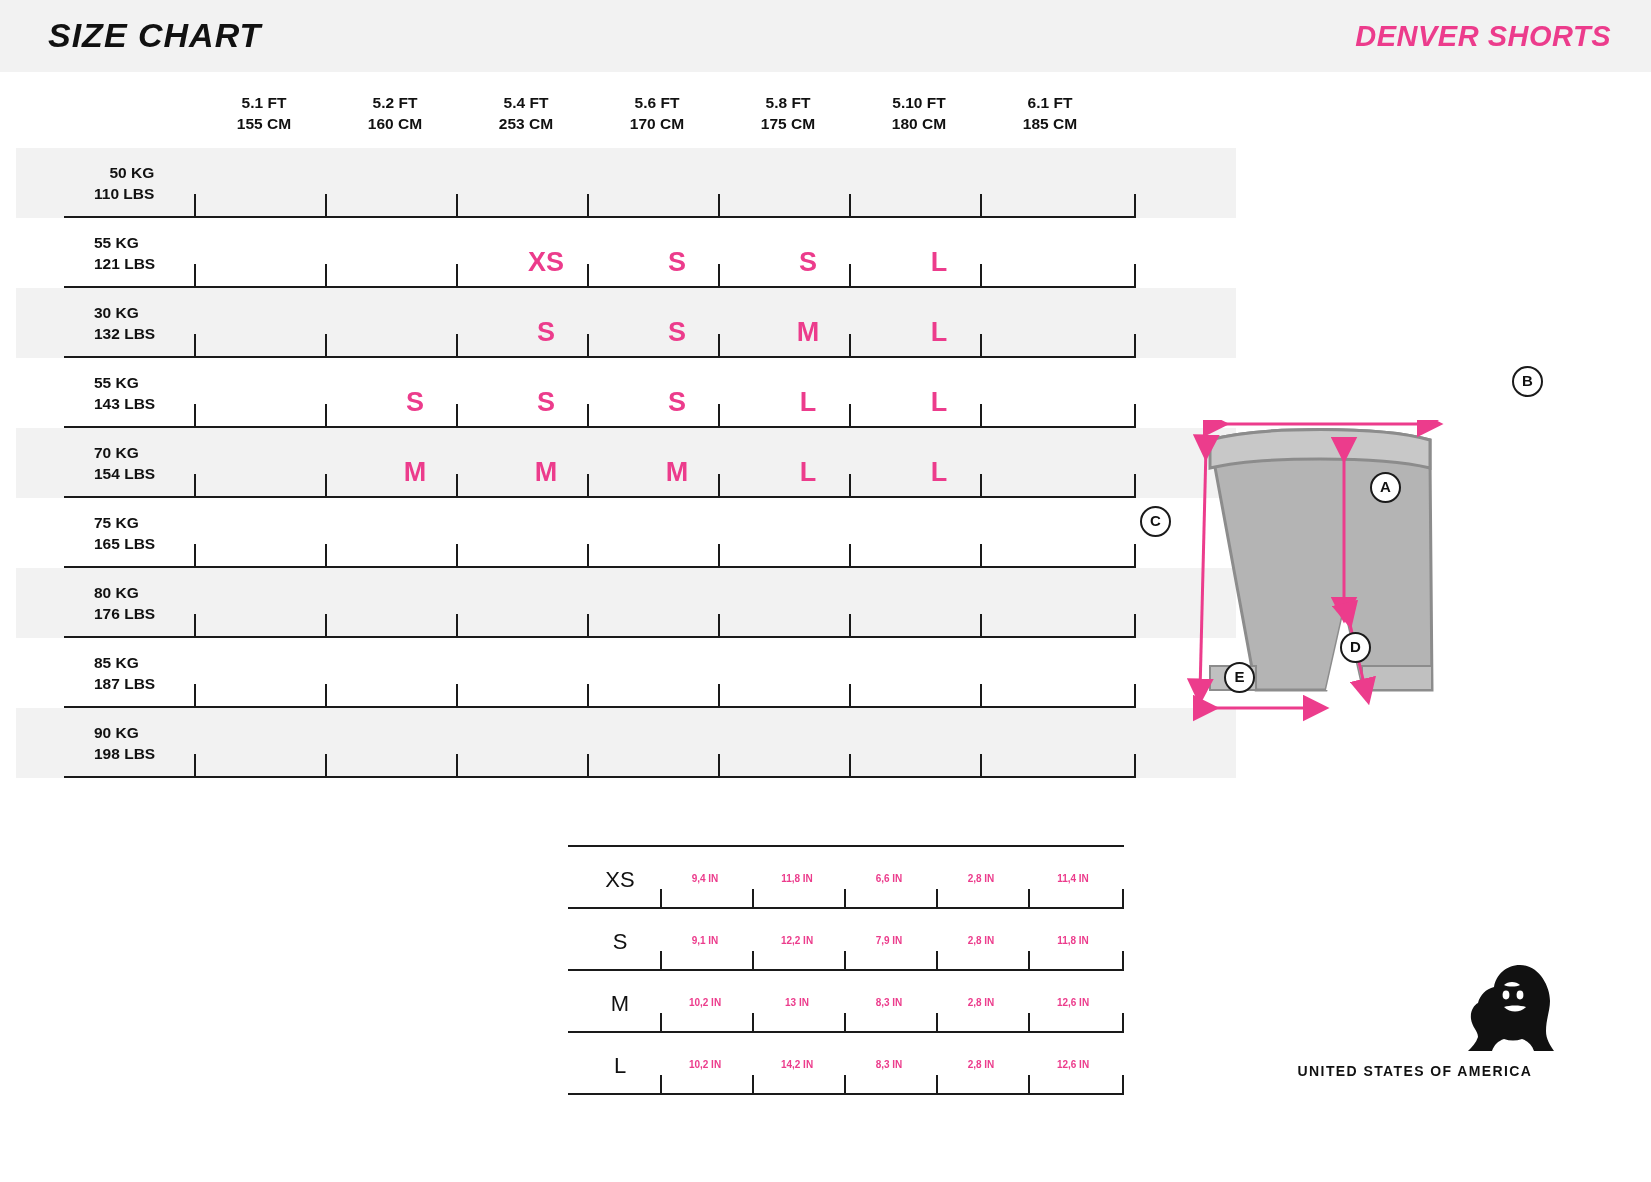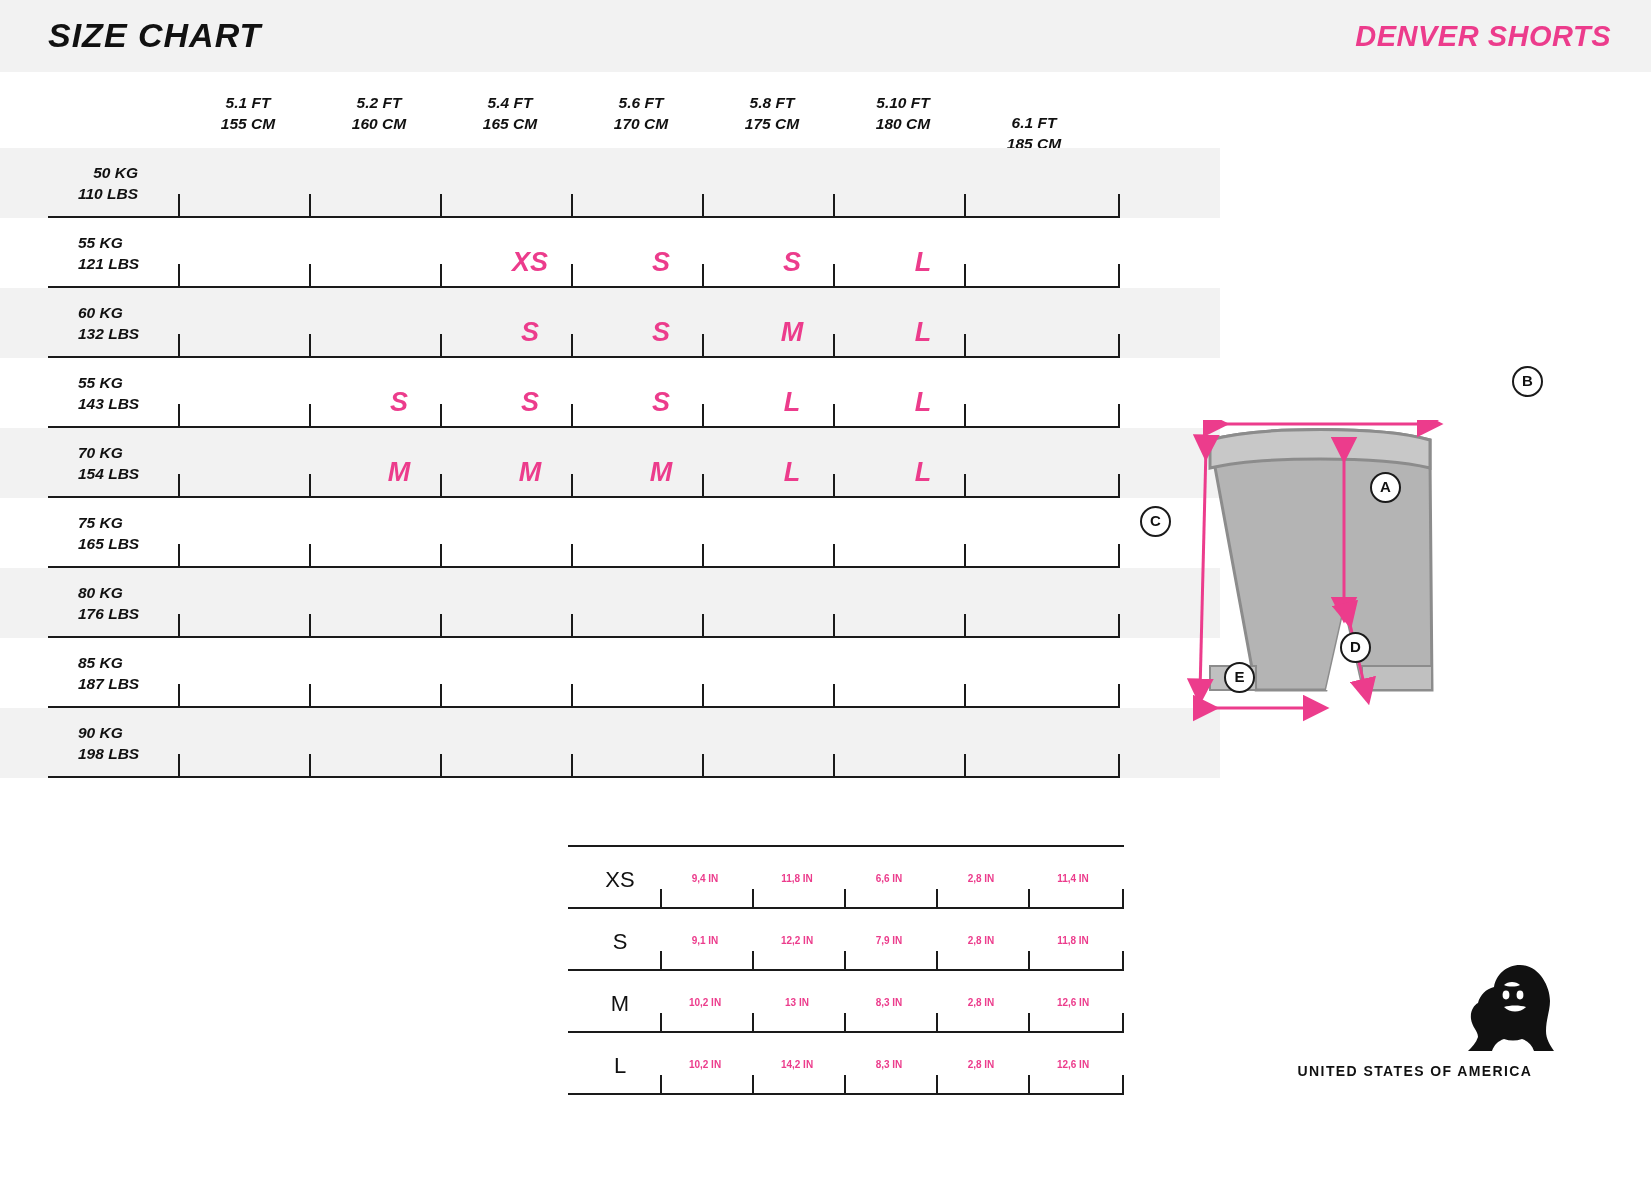--- a/index.html
+++ b/index.html
@@ -37,22 +37,22 @@
     font-size: 29px;
     font-weight: bold;
     font-style: italic;
     letter-spacing: 0.5px;
     color: #ec3c8c;
   }
 
   
   #chart {
     position: absolute;
-    left: 0; top: 72px;
-    width: 1360px; height: 740px; font-style: italic;
+    left: 16px; top: 72px;
+    width: 1360px; height: 740px;
   }
   .row-band {
     position: absolute;
     left: 0;
     width: 1220px;
     height: 70px;
   }
   .row-band.alt { background: #f2f2f2; }
   .row-label {
     position: absolute;
@@ -185,45 +185,45 @@
   <div id="product-title">DENVER SHORTS</div>
 </div>
 
 <div id="chart">
 
   <div class="col-head" style="left:188px; top:20px;">5.1 FT
 155 CM</div>
   <div class="col-head" style="left:319px; top:20px;">5.2 FT
 160 CM</div>
   <div class="col-head" style="left:450px; top:20px;">5.4 FT
-165 CM</div>
+253 CM</div>
   <div class="col-head" style="left:581px; top:20px;">5.6 FT
 170 CM</div>
   <div class="col-head" style="left:712px; top:20px;">5.8 FT
 175 CM</div>
   <div class="col-head" style="left:843px; top:20px;">5.10 FT
 180 CM</div>
-  <div class="col-head" style="left:974px; top:20px;margin-top:20px;">6.1 FT
+  <div class="col-head" style="left:974px; top:20px;">6.1 FT
 185 CM</div>
 
   <div class="row-band alt" style="top:76px;"></div>
   <div class="row-band" style="top:146px;"></div>
   <div class="row-band alt" style="top:216px;"></div>
   <div class="row-band" style="top:286px;"></div>
   <div class="row-band alt" style="top:356px;"></div>
   <div class="row-band" style="top:426px;"></div>
   <div class="row-band alt" style="top:496px;"></div>
   <div class="row-band" style="top:566px;"></div>
   <div class="row-band alt" style="top:636px;"></div>
 
   <div class="row-label" style="top:90px;text-align:right;">50 KG
 110 LBS</div>
   <div class="row-label" style="top:160px;">55 KG
 121 LBS</div>
-  <div class="row-label" style="top:230px;">60 KG
+  <div class="row-label" style="top:230px;">30 KG
 132 LBS</div>
   <div class="row-label" style="top:300px;">55 KG
 143 LBS</div>
   <div class="row-label" style="top:370px;">70 KG
 154 LBS</div>
   <div class="row-label" style="top:440px;">75 KG
 165 LBS</div>
   <div class="row-label" style="top:510px;">80 KG
 176 LBS</div>
   <div class="row-label" style="top:580px;">85 KG

